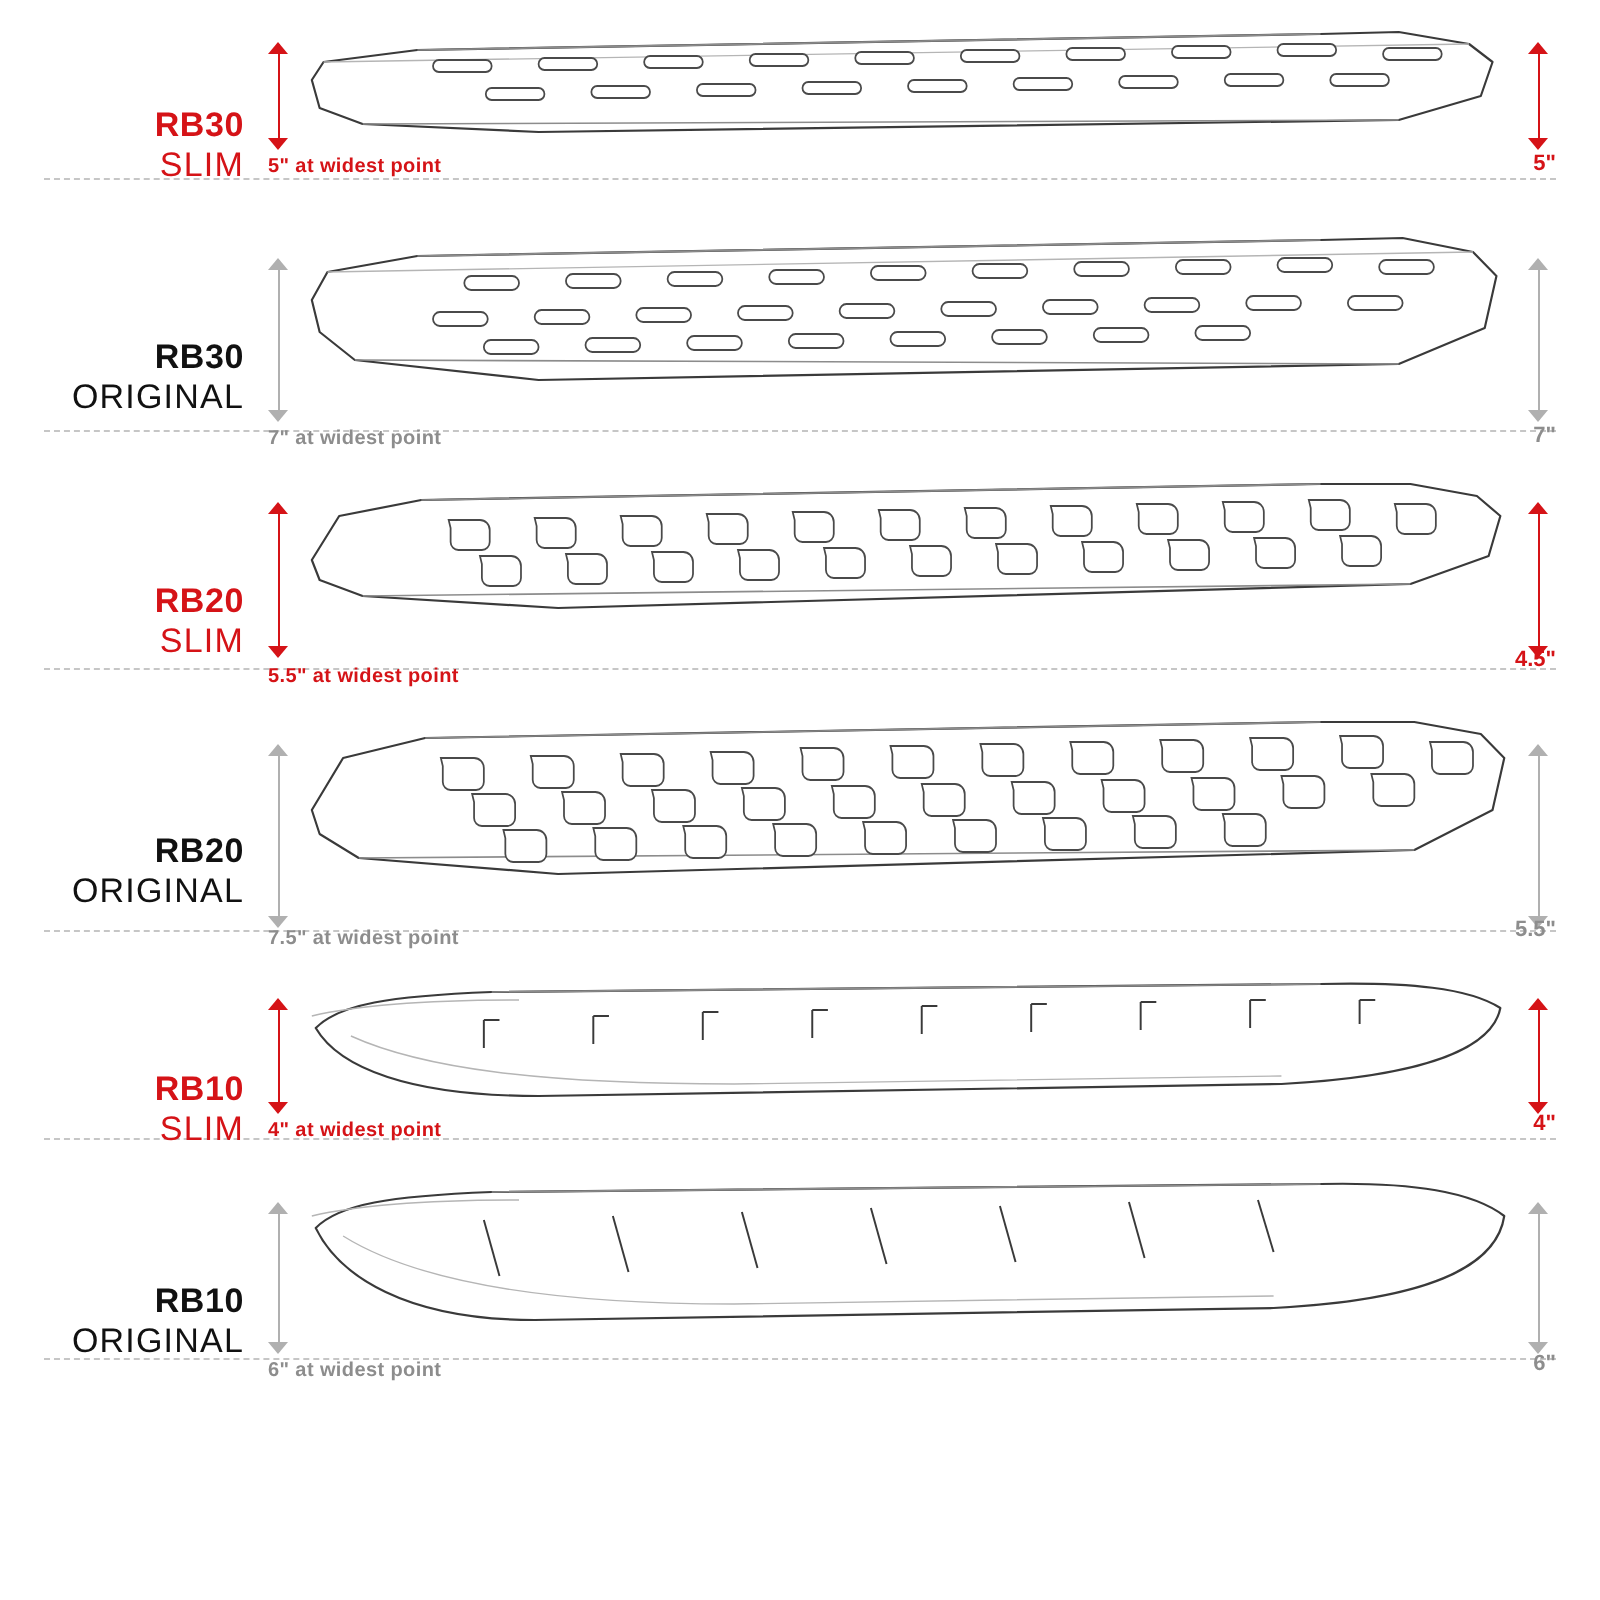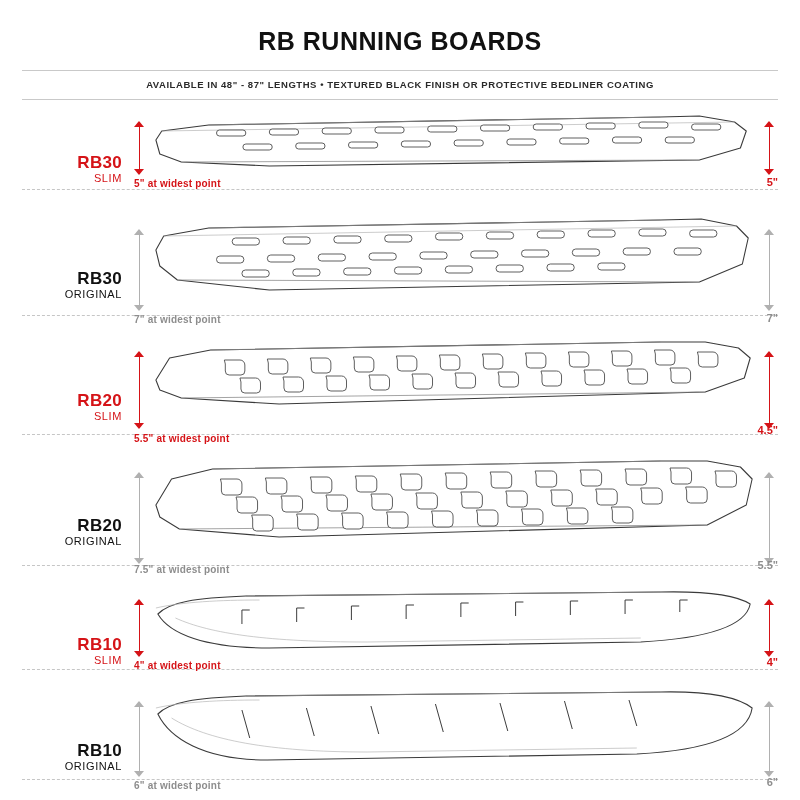--- a/index.html
+++ b/index.html
@@ -85,21 +85,21 @@
     text-align: right;
   }
   .label-model {
     font-size: 17px;
     font-weight: bold;
     line-height: 1.05;
     letter-spacing: 0.3px;
     margin-top: 28px;
   }
   .label-variant {
-    font-size: 11px;
+    font-size: 17px;
     line-height: 1.35;
     letter-spacing: 0.6px;
   }
   .red .label-model, .red .label-variant { color: #d51317; }
   .blk .label-model, .blk .label-variant { color: #111111; }
 
   
   .measure-left {
     position: absolute;
     left: 112px;
@@ -166,26 +166,20 @@
     display: block;
     width: 100%;
     height: 100%;
   }
 </style>
 </head>
 <body>
 
 <div class="page">
 
-  <div class="header">
-    <h1 class="header-title">RB RUNNING BOARDS</h1>
-    <hr class="header-rule">
-    <p class="header-sub">AVAILABLE IN 48" - 87" LENGTHS  •  TEXTURED BLACK FINISH OR PROTECTIVE BEDLINER COATING</p>
-    <hr class="header-rule2">
-  </div>
 
   <div class="rows">
 
     <div class="row">
       <div class="row-inner">
         <div class="row-baseline"></div>
 
         <div class="label-block red">
           <div class="label-model">RB30</div>
           <div class="label-variant">SLIM</div>

